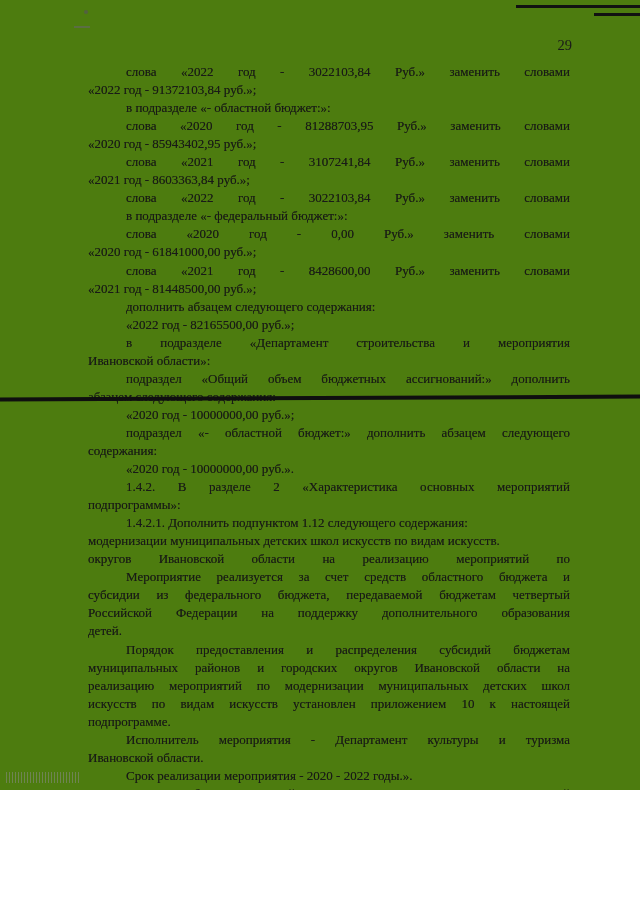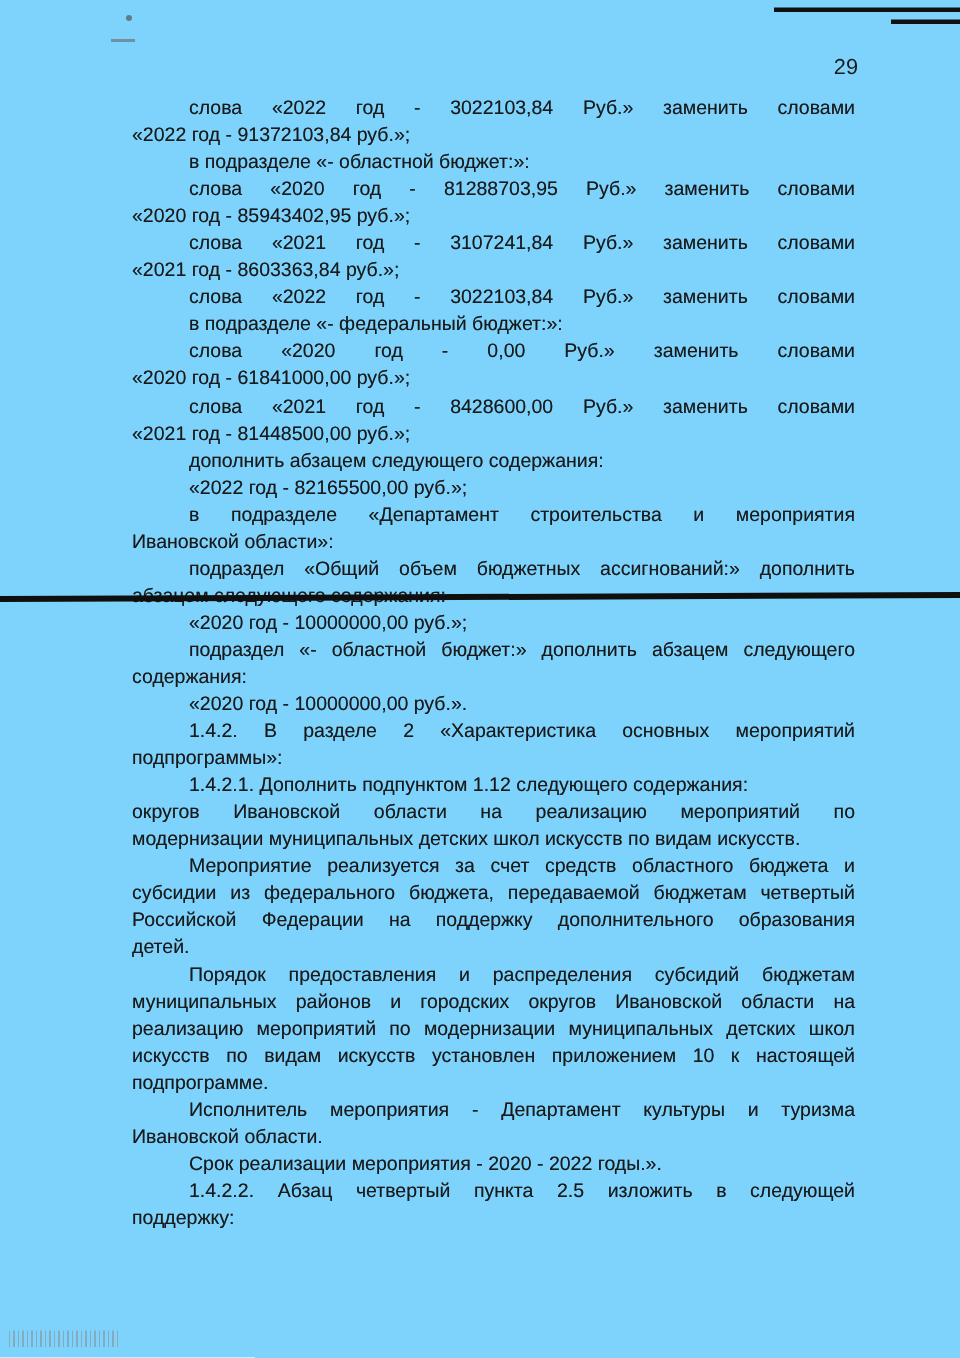--- a/index.html
+++ b/index.html
@@ -1,22 +1,22 @@
 <!DOCTYPE html>
 <html><head>
 <meta charset="utf-8">
 <style>
   html, body { margin: 0; padding: 0; background: #ffffff; }
   .page {
     position: relative;
     width: 640px;
-    height: 905px;
-    background: #7dd3fc;
+    height: 790px;
+    background: #4d7c0f;
     overflow: hidden;
-    font-family: Liberation Sans, sans-serif;
+    font-family: Liberation Serif, serif;
     color: #191919;
   }
   .page-number {
     position: absolute;
     top: 37px;
     right: 68px;
     font-size: 14.5px;
     color: #1a1a1a;
   }
   .text-block {
@@ -85,22 +85,22 @@
       <div class="line"><span>Ивановской области»:</span></div>
       <div class="line indent jlast"><span>подраздел «Общий объем бюджетных ассигнований:» дополнить</span></div>
       <div class="line strike"><span>абзацем следующего содержания:</span><div class="strike-bar"></div></div>
       <div class="line indent"><span>«2020 год - 10000000,00 руб.»;</span></div>
       <div class="line indent jlast"><span>подраздел «- областной бюджет:» дополнить абзацем следующего</span></div>
       <div class="line"><span>содержания:</span></div>
       <div class="line indent"><span>«2020 год - 10000000,00 руб.».</span></div>
       <div class="line indent jlast"><span>1.4.2. В разделе 2 «Характеристика основных мероприятий</span></div>
       <div class="line"><span>подпрограммы»:</span></div>
       <div class="line indent"><span>1.4.2.1. Дополнить подпунктом 1.12 следующего содержания:</span></div>
+      <div class="line"><span>модернизации муниципальных детских школ искусств по видам искусств.</span></div>
       <div class="line jlast"><span>округов Ивановской области на реализацию мероприятий по</span></div>
-      <div class="line"><span>модернизации муниципальных детских школ искусств по видам искусств.</span></div>
       <div class="line indent jlast"><span>Мероприятие реализуется за счет средств областного бюджета и</span></div>
       <div class="line jlast"><span>субсидии из федерального бюджета, передаваемой бюджетам четвертый</span></div>
       <div class="line jlast"><span>Российской Федерации на поддержку дополнительного образования</span></div>
       <div class="line"><span>детей.</span></div>
       <div class="line indent jlast"><span>Порядок предоставления и распределения субсидий бюджетам</span></div>
       <div class="line jlast"><span>муниципальных районов и городских округов Ивановской области на</span></div>
       <div class="line jlast"><span>реализацию мероприятий по модернизации муниципальных детских школ</span></div>
       <div class="line jlast"><span>искусств по видам искусств установлен приложением 10 к настоящей</span></div>
       <div class="line"><span>подпрограмме.</span></div>
       <div class="line indent jlast"><span>Исполнитель мероприятия - Департамент культуры и туризма</span></div>

